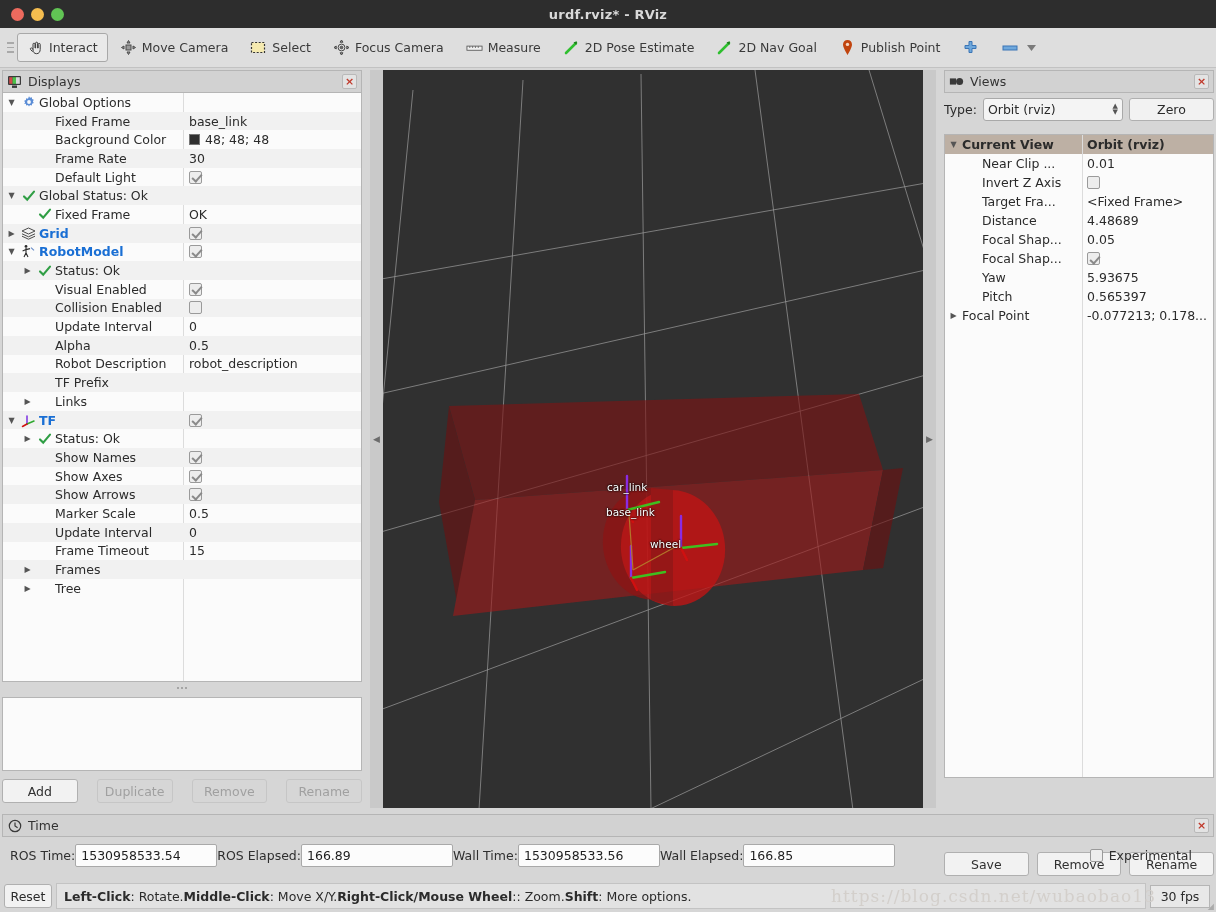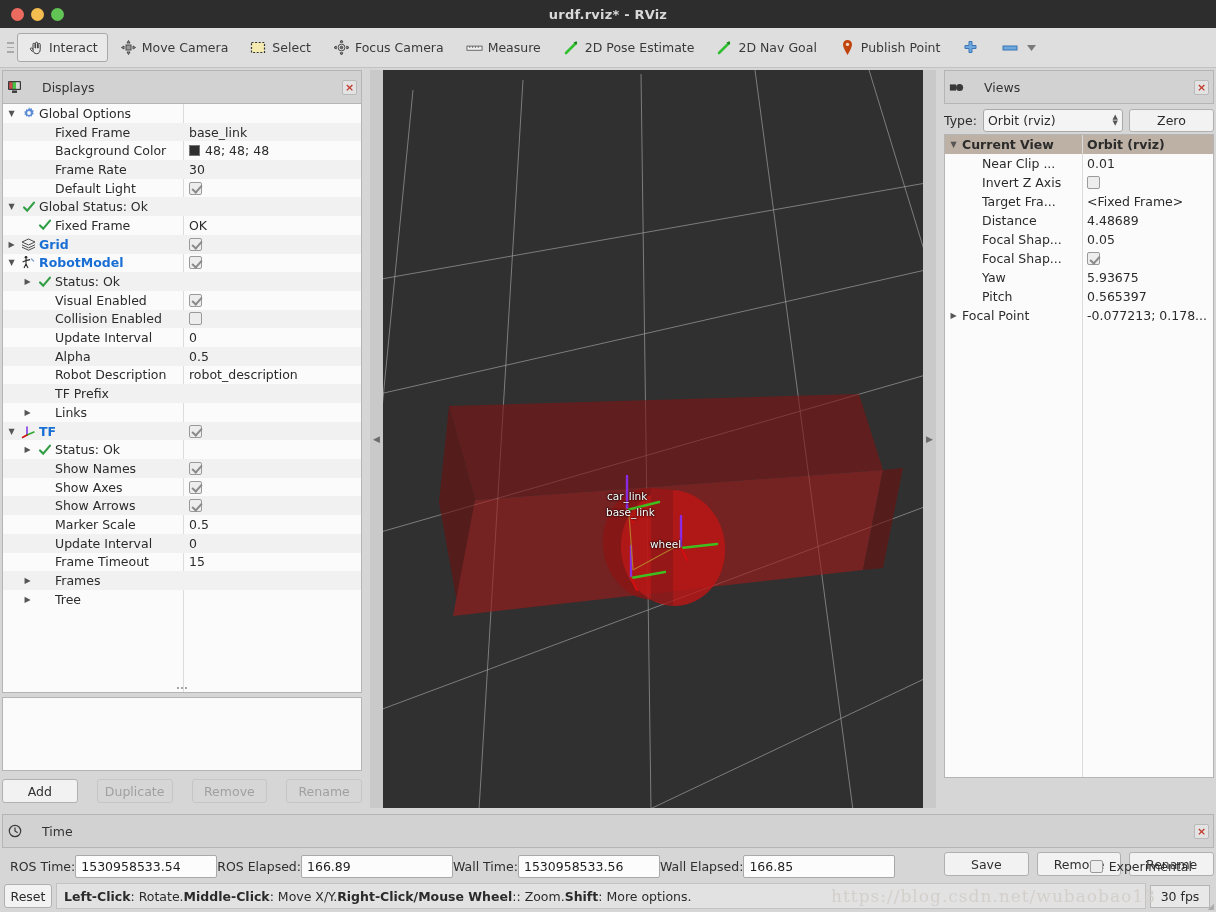--- a/index.html
+++ b/index.html
@@ -44,22 +44,22 @@
     height: 29px; padding: 0 9px; margin: 0 1px;
     border: 1px solid transparent; border-radius: 3px;
     font-size: 12.5px; color: #3a3a3a; white-space: nowrap;
   }
   .tb-item.checked { background: #e9e9e9; border-color: #a8a8a8; }
   .tb-ico { width: 17px; height: 17px; display: flex; align-items: center;
             justify-content: center; flex: 0 0 auto; }
 
   
   .panel-title {
-    height: 34px; background: #d2d2d2; border: 1px solid #b5b5b5;
-    display: flex; align-items: center; gap: 20px; padding: 0 4px;
+    height: 23px; background: #d2d2d2; border: 1px solid #b5b5b5;
+    display: flex; align-items: center; gap: 6px; padding: 0 4px;
     font-size: 12.5px; color: #333;
   }
   .panel-title .ptxt { flex: 1; }
   .xbtn {
     width: 15px; height: 15px; border: 1px solid #b9b9b9; background: #e3e3e3;
     color: #c0392b; font-size: 11px; line-height: 13px; text-align: center;
     font-weight: bold; border-radius: 2px;
   }
 
   
@@ -714,21 +714,21 @@
         <path d="M298 478 L334 474" stroke="#3fbf1f"></path>
         <path d="M298 478 L304 490" stroke="#d01010"></path>
       </g>
 
       <g stroke="#b3762a" stroke-width="1.2" fill="none">
         <path d="M250 500 L246 444"></path>
         <path d="M250 500 L294 476"></path>
       </g>
     </svg>
 
-    <span class="tf-label" style="left:224px; top:420px;text-align:right;">car_link</span>
+    <span class="tf-label" style="left:224px; top:411px;text-align:right;">car_link</span>
     <span class="tf-label" style="left:223px; top:436px;">base_link</span>
     <span class="tf-label" style="left:267px; top:468px;">wheel</span>
   </div>
 
   <div class="views">
     <div class="panel-title">
       <span class="ico">
         <svg width="17" height="11" viewBox="0 0 17 11">
             <path d="M1 2h7v7H1z" fill="#3a3a3a"></path>
             <circle cx="12" cy="5.5" r="4" fill="#3a3a3a"></circle>

